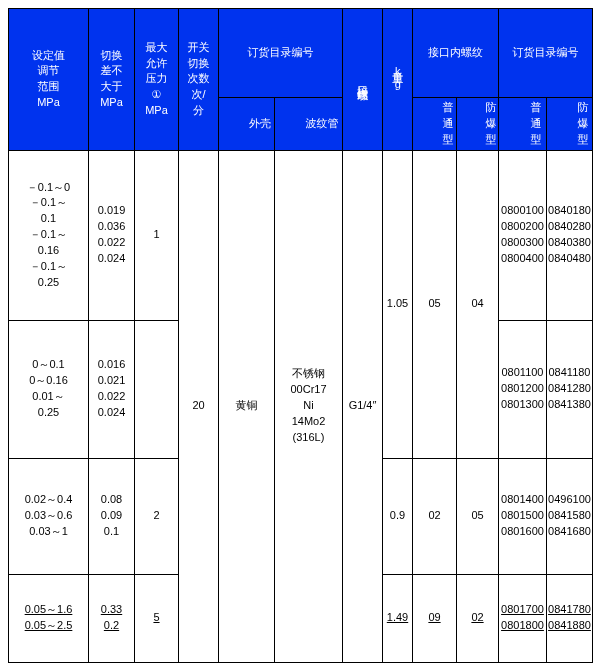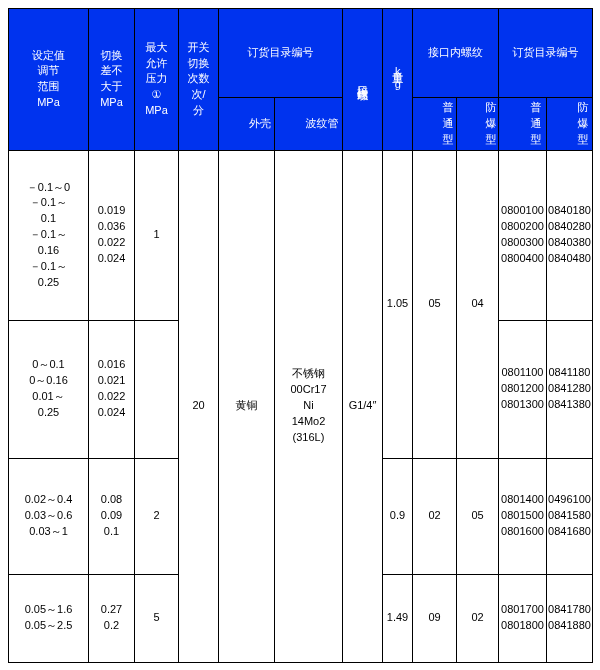--- a/index.html
+++ b/index.html
@@ -194,24 +194,24 @@
         <td>0.9</td>
         <td>02</td>
         <td>05</td>
         <td class="multi">0801400
 0801500
 0801600</td>
         <td class="multi">0496100
 0841580
 0841680</td>
       </tr>
-      <tr style="height:88px;">
+      <tr style="height:88px;text-decoration:underline;">
         <td class="multi cellpad">0.05～1.6
 0.05～2.5</td>
-        <td class="multi cellpad">0.27
+        <td class="multi cellpad">0.33
 0.2</td>
         <td>5</td>
         <td class="multi">1.49</td>
         <td>09</td>
         <td>02</td>
         <td class="multi">0801700
 0801800</td>
         <td class="multi">0841780
 0841880</td>
       </tr>

